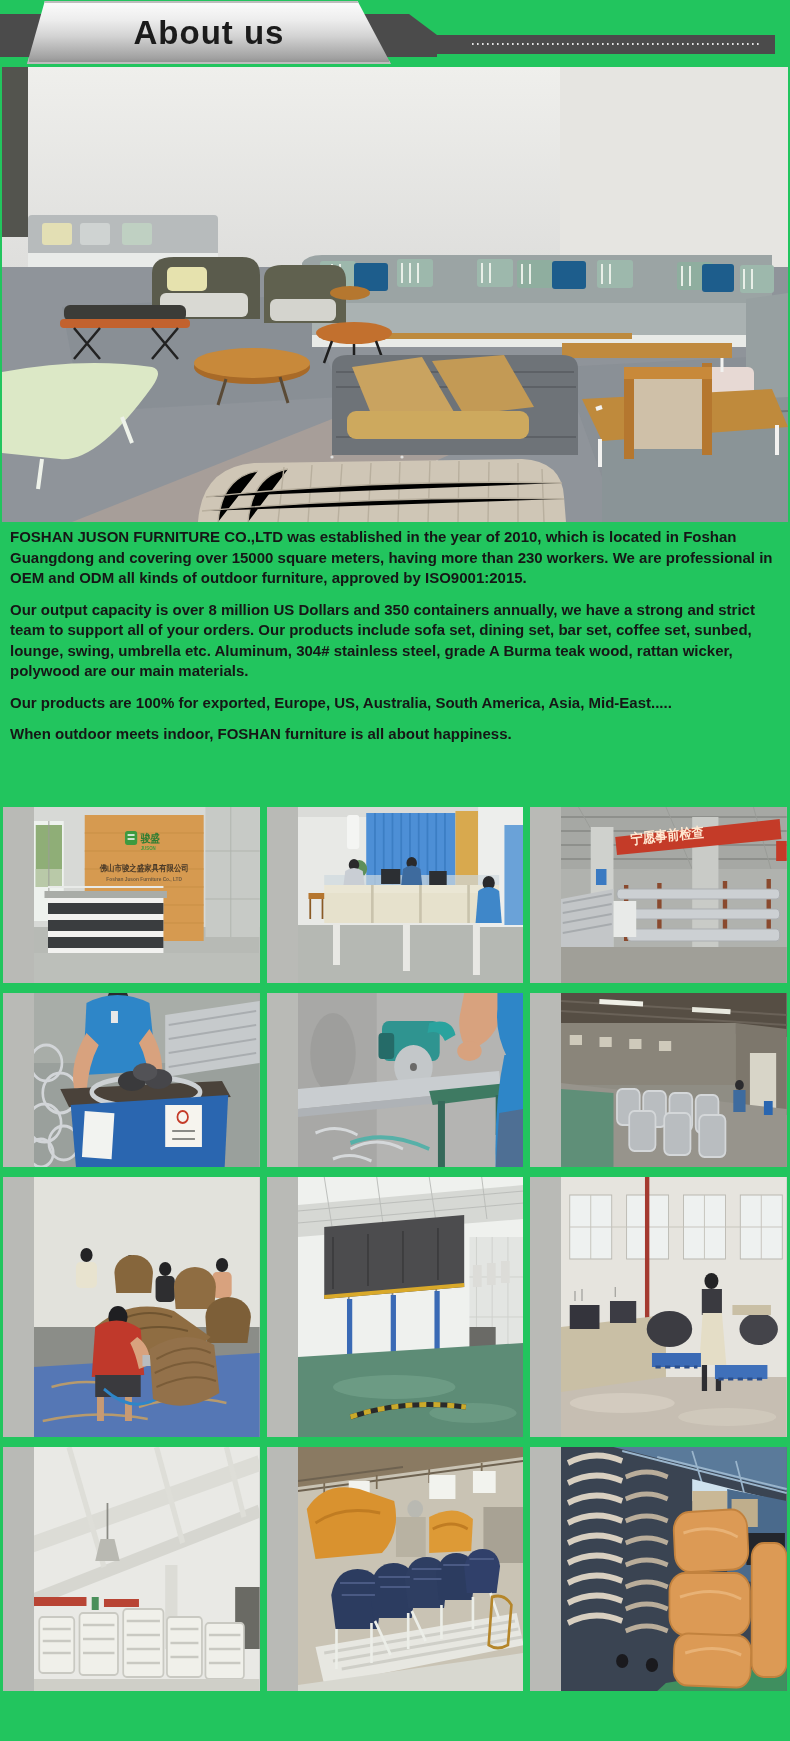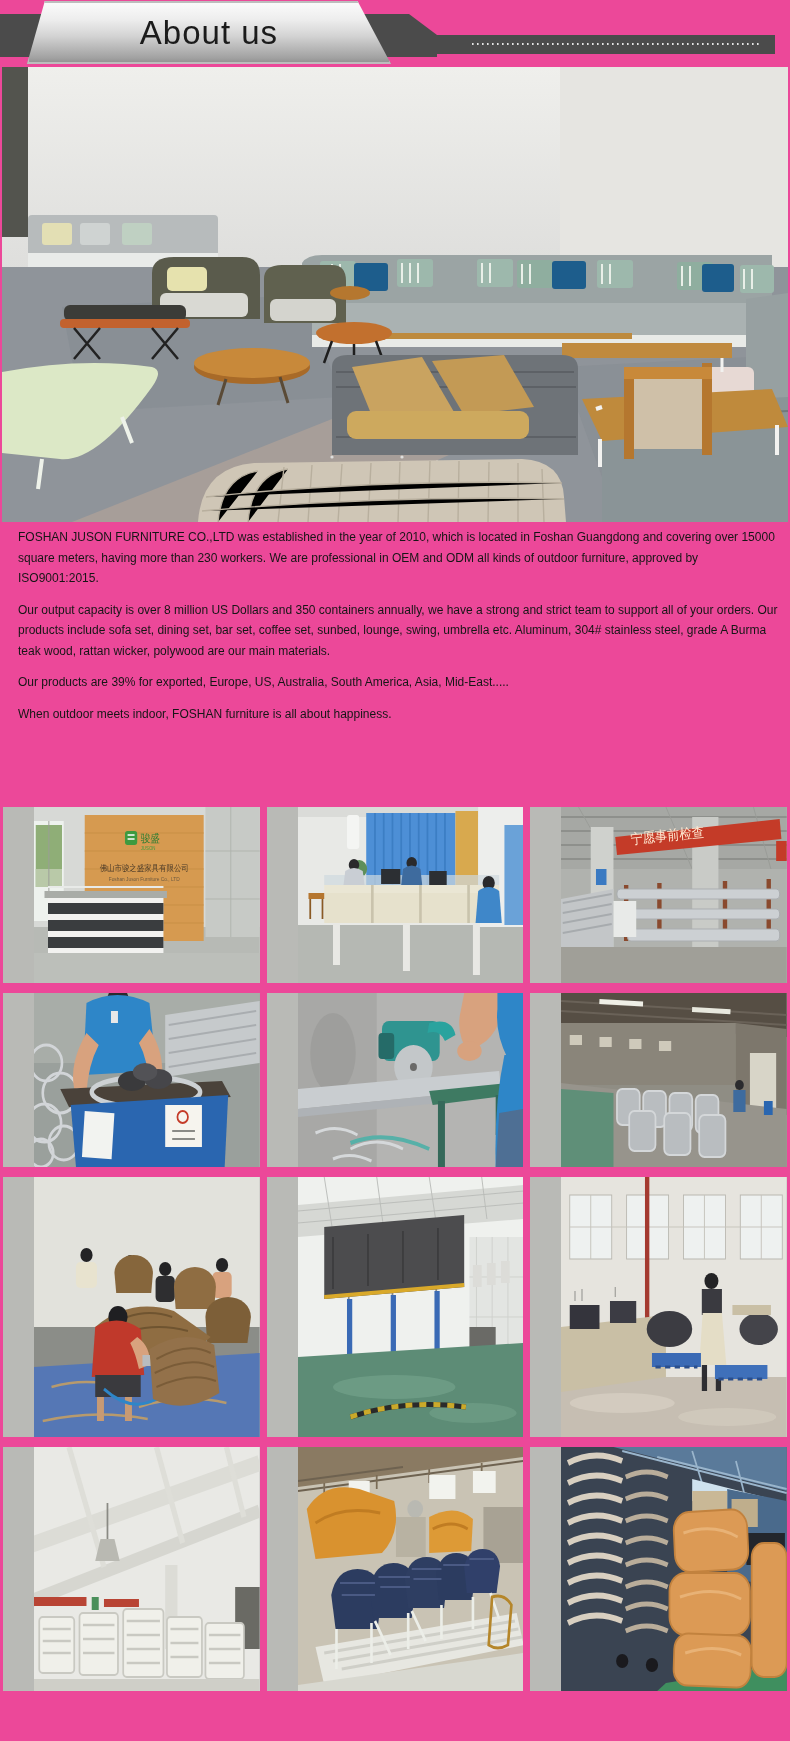--- a/index.html
+++ b/index.html
@@ -1,32 +1,32 @@
 <!DOCTYPE html>
 <html><head>
 <meta charset="utf-8">
 <style>
   html,body{margin:0;padding:0;background:#fff;}
-  .page{position:relative;width:790px;height:1741px;background:#ec4899;overflow:hidden;
-        font-family:"Liberation Sans",sans-serif;}
+  .page{position:relative;width:790px;height:1741px;background:#22c55e;overflow:hidden;
+        font-family:"Liberation Sans",sans-serif;font-weight:bold;}
   
   .banner{position:absolute;left:0;top:0;width:790px;height:70px;}
   .banner svg{display:block;width:790px;height:70px;}
   .ribbon{position:absolute;left:27px;top:1px;width:364px;height:63px;
           clip-path:polygon(4.9% 0,90.8% 0,100% 100%,0 100%);
           background:linear-gradient(180deg,#fcfcfc 0%,#ededed 30%,#d4d4d4 55%,#a2a2a2 90%,#8e8e8e 100%);
           display:flex;align-items:center;justify-content:center;
           box-shadow:inset 0 0 0 2px #bdbdbd;}
   .ribbon span{font-size:33px;color:#1b1b1b;letter-spacing:1px;}
   
   .hero{position:absolute;left:2px;top:67px;width:786px;height:455px;margin:0;overflow:hidden;background:#8f949a;}
   .hero svg{display:block;width:100%;height:100%;}
   
   .about{position:absolute;left:10px;top:527px;width:772px;color:#161616;}
-  .about p{margin:0 0 11px 8px;font-size:12px;line-height:20.5px;}
+  .about p{margin:0 0 11px 0;font-size:15px;line-height:20.5px;}
   
   .gallery{position:absolute;left:3px;top:807px;width:784px;
            display:grid;grid-template-columns:repeat(3,1fr);
            grid-template-rows:176px 174px 260px 244px;gap:10px 7px;}
   .cell{margin:0;overflow:hidden;background:#b9bab6;padding-left:31px;}
   .cell svg{display:block;width:100%;height:100%;}
   svg text{font-family:"Liberation Sans",sans-serif;}
 </style>
 </head>
 <body>
@@ -141,21 +141,21 @@
       <rect x="622" y="300" width="10" height="92" fill="#b5772f"></rect>
       <rect x="700" y="296" width="10" height="92" fill="#b5772f"></rect>
       <rect x="622" y="300" width="88" height="12" fill="#c8893a"></rect>
       <rect x="632" y="312" width="68" height="70" fill="#cfc0a8"></rect>
     </svg>
   </figure>
 
   <section class="about">
     <p>FOSHAN JUSON FURNITURE CO.,LTD  was established in the year of 2010, which is located in Foshan Guangdong and covering over 15000 square meters, having more than 230 workers. We are professional in OEM and ODM all kinds of outdoor furniture, approved by ISO9001:2015.</p>
     <p>Our output capacity is over 8 million US Dollars and 350 containers annually, we have a strong and strict team to support all of your orders. Our products include sofa set, dining set, bar set, coffee set,  sunbed, lounge, swing, umbrella etc. Aluminum, 304# stainless steel, grade A Burma teak wood, rattan wicker, polywood are our main materials.</p>
-    <p>Our products are 39% for exported, Europe, US, Australia, South America, Asia, Mid-East.....</p>
+    <p>Our products are 100% for exported, Europe, US, Australia, South America, Asia, Mid-East.....</p>
     <p>When outdoor meets indoor,  FOSHAN furniture is all about happiness.</p>
   </section>
 
   <section class="gallery">
 
     <figure class="cell">
       <svg viewBox="0 0 258 176" preserveAspectRatio="none" aria-label="Office reception desk with JUSON logo wall">
         <rect width="258" height="176" fill="#d7d9d6"></rect>
         <rect y="120" width="258" height="56" fill="#b7bab5"></rect>
         <rect y="146" width="258" height="30" fill="#bcbfba"></rect>

